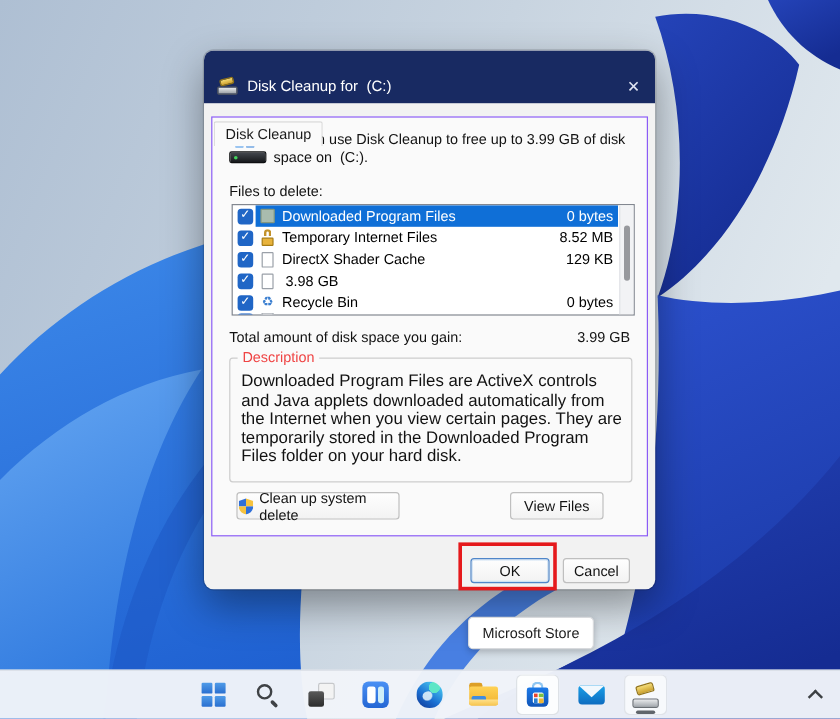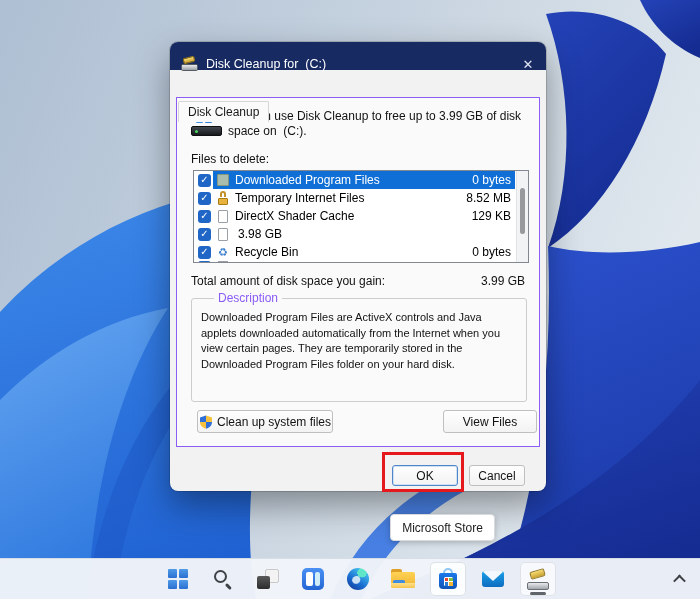--- a/index.html
+++ b/index.html
@@ -7,21 +7,21 @@
   body { font-family:"Liberation Sans", sans-serif; overflow:hidden; }
   .screen { position:relative; width:700px; height:599px; overflow:hidden; background:#c3cfdd; }
 
   
   .wallpaper { position:absolute; inset:0; }
 
   
   .dialog { position:absolute; left:170px; top:42px; width:376px; height:449px;
             background:#f2f2f2; border-radius:8px; overflow:hidden;
             box-shadow:0 14px 34px rgba(0,0,0,.38), 0 0 0 1px rgba(0,0,0,.15); }
-  .titlebar { position:absolute; left:0; top:0; width:100%; height:28px; background:#182a62;
+  .titlebar { position:absolute; left:0; top:0; width:100%; height:44px; background:#182a62;
               display:flex; align-items:center; padding:16px 6px 0 11px; }
   .titlebar .ttl { color:#fff; font-size:12.5px; margin-left:8px; white-space:pre; }
   .close-btn { margin-left:auto; width:24px; height:22px; display:flex; align-items:center; justify-content:center;
                color:#dfe4f2; font-size:13px; }
   .mini-clean { position:relative; width:17px; height:14px; }
   .mini-clean .dsk { position:absolute; bottom:0; left:0; width:17px; height:7px; background:linear-gradient(#e8eaec,#9aa0a6);
                      border:1px solid #565b61; border-radius:1.5px; }
   .mini-clean .brs { position:absolute; top:0; left:2px; width:12px; height:6px; border-radius:2px;
                      background:linear-gradient(#f6dc74,#cfa02e); border:1px solid #8f7218; transform:rotate(-14deg); }
 
@@ -60,28 +60,28 @@
   .scrollbar { position:absolute; right:0; top:0; bottom:0; width:12px; background:#f2f3f5; border-left:1px solid #e1e3e6; }
   .thumb { position:absolute; right:3px; top:17px; width:5px; height:46px; background:#97999d; border-radius:3px; }
   .row-partial { display:flex; padding-left:4px; height:4px; overflow:hidden; }
   .row-partial .p1 { width:13px; height:4px; background:#2066c6; border-radius:3px 3px 0 0; }
   .row-partial .p2 { width:10px; height:4px; background:#fff; border:1px solid #9aa0a8; border-bottom:none; margin-left:7px; }
 
   .total-label { position:absolute; left:14px; top:176px; font-size:12px; color:#121212; }
   .total-value { position:absolute; left:16px; top:176px; width:332px; text-align:right; font-size:12px; color:#121212; }
 
   .descbox { position:absolute; left:14px; top:200px; width:336px; height:104px; border:1px solid #cdcdcd; border-radius:3px; }
-  .desc-legend { position:absolute; left:22px; top:-8px; background:#fafafa; padding:0 4px; font-size:12px; color:#8b5cf6; }
-  .desc-text { padding:11px 7px 0 9px; font-size:11px; line-height:15.5px; color:#121212; }
+  .desc-legend { position:absolute; left:6px; top:-8px; background:#fafafa; padding:0 4px; font-size:12px; color:#ef4444; }
+  .desc-text { padding:11px 7px 0 9px; font-size:14px; line-height:15.5px; color:#121212; }
 
   .wbtn { position:absolute; height:23px; background:linear-gradient(#fefefe,#f3f3f3); border:1px solid #bfbfbf;
           border-radius:3px; font-size:12px; color:#121212; display:flex; align-items:center; justify-content:center; }
   .btn-cleanup { left:20px; top:312px; width:136px; }
   .btn-cleanup .shield { margin-right:4px; display:flex; }
-  .btn-view { left:266px; top:312px; width:94px; }
+  .btn-view { left:248px; top:312px; width:78px; }
   .btn-ok { left:222px; top:423px; width:66px; height:21px; border:1.5px solid #4f86c9; box-shadow:inset 0 0 0 1px #cfe1f3; }
   .btn-cancel { left:299px; top:423px; width:56px; height:21px;text-align:right; }
 
   
   .red-box { position:absolute; left:382px; top:452px; width:82px; height:40px; border:3px solid #e5191c; z-index:30; }
 
   
   .tooltip { position:absolute; left:390px; top:514px; width:105px; height:27px; background:#fff;
              border:1px solid #d8dadd; border-radius:4px; box-shadow:0 2px 6px rgba(0,0,0,.22);
              display:flex; align-items:center; justify-content:center; font-size:12px; color:#1b1b1b; z-index:20; }
@@ -278,21 +278,21 @@
                 </clipPath>
               </defs>
             <g clip-path="url(#shc)">
               <rect x="0" y="0" width="7" height="7" fill="#2f6fd8"></rect>
               <rect x="7" y="0" width="7" height="7" fill="#f6c23e"></rect>
               <rect x="0" y="7" width="7" height="7" fill="#f6c23e"></rect>
               <rect x="7" y="7" width="7" height="7" fill="#2f6fd8"></rect>
             </g>
           </svg>
         </span>
-        <span>Clean up system files</span>
+        <span>Clean up system delete</span>
       </div>
       <div class="wbtn btn-view">
         <span>View Files</span>
       </div>
     </div>
 
     <div class="wbtn btn-ok">
       <span>OK</span>
     </div>
     <div class="wbtn btn-cancel">

